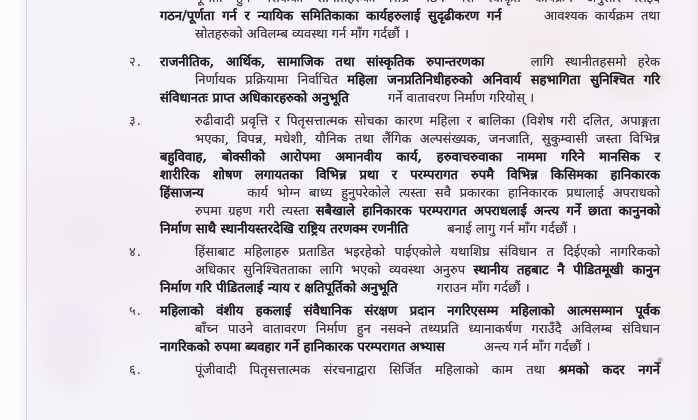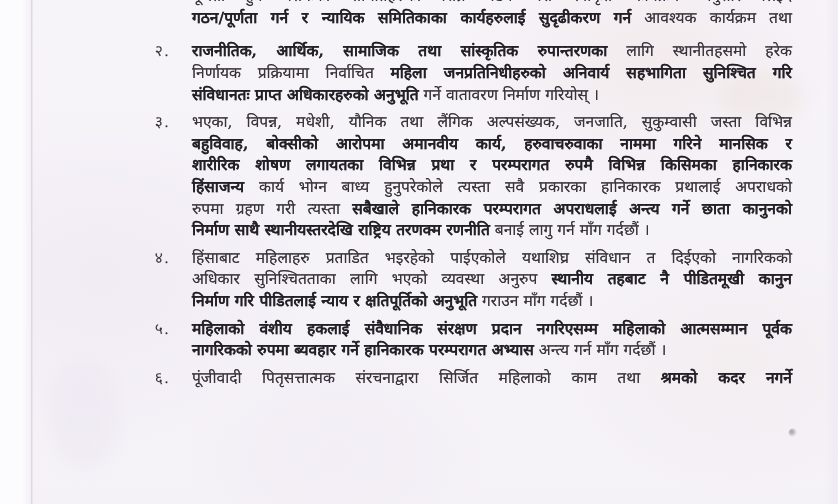--- a/index.html
+++ b/index.html
@@ -47,71 +47,74 @@
     width:40px;flex:0 0 40px;padding-left:9px;box-sizing:border-box;
     line-height:18px;height:18px;letter-spacing:1px;
   }
   .lines{width:500px;flex:0 0 500px;}
   .line{
     height:18px;line-height:18px;white-space:nowrap;
     text-shadow:0 0 .5px rgba(46,40,52,.55);
   }
   .line.j{white-space:normal;text-align:justify;text-align-last:justify;}
   .bold{font-weight:700;color:var(--ink-bold,#232028);}
-  .reg{font-weight:400;}
+  .reg{font-weight:400;padding-left:35px;}
 </style>
 </head>
 <body style="background: rgb(245, 242, 248);">
 
 <div class="paper"></div>
 <div class="smudge a"></div>
 <div class="smudge b"></div>
 <div class="left-strip"></div>
 <div class="right-shade"></div>
 <div class="spot"></div>
 
 <div class="doc">
     <div class="item">
       <div class="num"></div>
       <div class="lines">
         <div class="line j"><span class="reg">पूर्णता हुन नसकेका समितिहरुको शिघ्र गठन गरी स्वीकृत कार्यक्रम अनुसार लिईदै</span></div>
         <div class="line j"><span class="bold">गठन/पूर्णता गर्न र न्यायिक समितिकाका कार्यहरुलाई सुदृढीकरण गर्न</span><span class="reg"> आवश्यक कार्यक्रम तथा</span></div>
+        <div class="line"><span class="reg">स्रोतहरुको अविलम्ब व्यवस्था गर्न माँग गर्दछौं ।</span></div>
       </div>
     </div>
     <div class="item">
       <div class="num">२.</div>
       <div class="lines">
         <div class="line j"><span class="bold">राजनीतिक, आर्थिक, सामाजिक तथा सांस्कृतिक रुपान्तरणका</span><span class="reg"> लागि स्थानीतहसमो हरेक</span></div>
         <div class="line j"><span class="reg">निर्णायक प्रक्रियामा निर्वाचित </span><span class="bold">महिला जनप्रतिनिधीहरुको अनिवार्य सहभागिता सुनिश्चित गरि</span></div>
         <div class="line"><span class="bold">संविधानतः प्राप्त अधिकारहरुको अनुभूति</span><span class="reg"> गर्ने वातावरण निर्माण गरियोस् ।</span></div>
       </div>
     </div>
     <div class="item">
       <div class="num">३.</div>
       <div class="lines">
+        <div class="line j"><span class="reg">रुढीवादी प्रवृत्ति र पितृसत्तात्मक सोचका कारण महिला र बालिका (विशेष गरी दलित, अपाङ्गता</span></div>
         <div class="line j"><span class="reg">भएका, विपन्न, मधेशी, यौनिक तथा लैंगिक अल्पसंख्यक, जनजाति, सुकुम्वासी जस्ता विभिन्न</span></div>
         <div class="line j"><span class="bold">बहुविवाह, बोक्सीको आरोपमा अमानवीय कार्य, हरुवाचरुवाका नाममा गरिने मानसिक र</span></div>
         <div class="line j"><span class="bold">शारीरिक शोषण लगायतका विभिन्न प्रथा र परम्परागत रुपमै विभिन्न किसिमका हानिकारक</span></div>
         <div class="line j"><span class="bold">हिंसाजन्य</span><span class="reg"> कार्य भोग्न बाध्य हुनुपरेकोले त्यस्ता सवै प्रकारका हानिकारक प्रथालाई अपराधको</span></div>
         <div class="line j"><span class="reg">रुपमा ग्रहण गरी त्यस्ता </span><span class="bold">सबैखाले हानिकारक परम्परागत अपराधलाई अन्त्य गर्ने छाता कानुनको</span></div>
         <div class="line"><span class="bold">निर्माण साथै स्थानीयस्तरदेखि राष्ट्रिय तरणक्म रणनीति</span><span class="reg"> बनाई लागु गर्न माँग गर्दछौं ।</span></div>
       </div>
     </div>
     <div class="item">
       <div class="num">४.</div>
       <div class="lines">
         <div class="line j"><span class="reg">हिंसाबाट महिलाहरु प्रताडित भइरहेको पाईएकोले यथाशिघ्र संविधान त दिईएको नागरिकको</span></div>
         <div class="line j"><span class="reg">अधिकार सुनिश्चितताका लागि भएको व्यवस्था अनुरुप </span><span class="bold">स्थानीय तहबाट नै पीडितमूखी कानुन</span></div>
         <div class="line"><span class="bold">निर्माण गरि पीडितलाई न्याय र क्षतिपूर्तिको अनुभूति</span><span class="reg"> गराउन माँग गर्दछौं ।</span></div>
       </div>
     </div>
     <div class="item">
       <div class="num">५.</div>
       <div class="lines">
         <div class="line j"><span class="bold">महिलाको वंशीय हकलाई संवैधानिक संरक्षण प्रदान नगरिएसम्म महिलाको आत्मसम्मान पूर्वक</span></div>
+        <div class="line j"><span class="reg">बाँच्न पाउने वातावरण निर्माण हुन नसक्ने तथ्यप्रति ध्यानाकर्षण गराउँदै अविलम्ब संविधान</span></div>
         <div class="line"><span class="bold">नागरिकको रुपमा ब्यवहार गर्ने हानिकारक परम्परागत अभ्यास</span><span class="reg"> अन्त्य गर्न माँग गर्दछौं ।</span></div>
       </div>
     </div>
     <div class="item">
       <div class="num">६.</div>
       <div class="lines">
         <div class="line j"><span class="reg">पूंजीवादी पितृसत्तात्मक संरचनाद्वारा सिर्जित महिलाको काम तथा </span><span class="bold">श्रमको कदर नगर्ने</span></div>
       </div>
     </div>
   </div>

